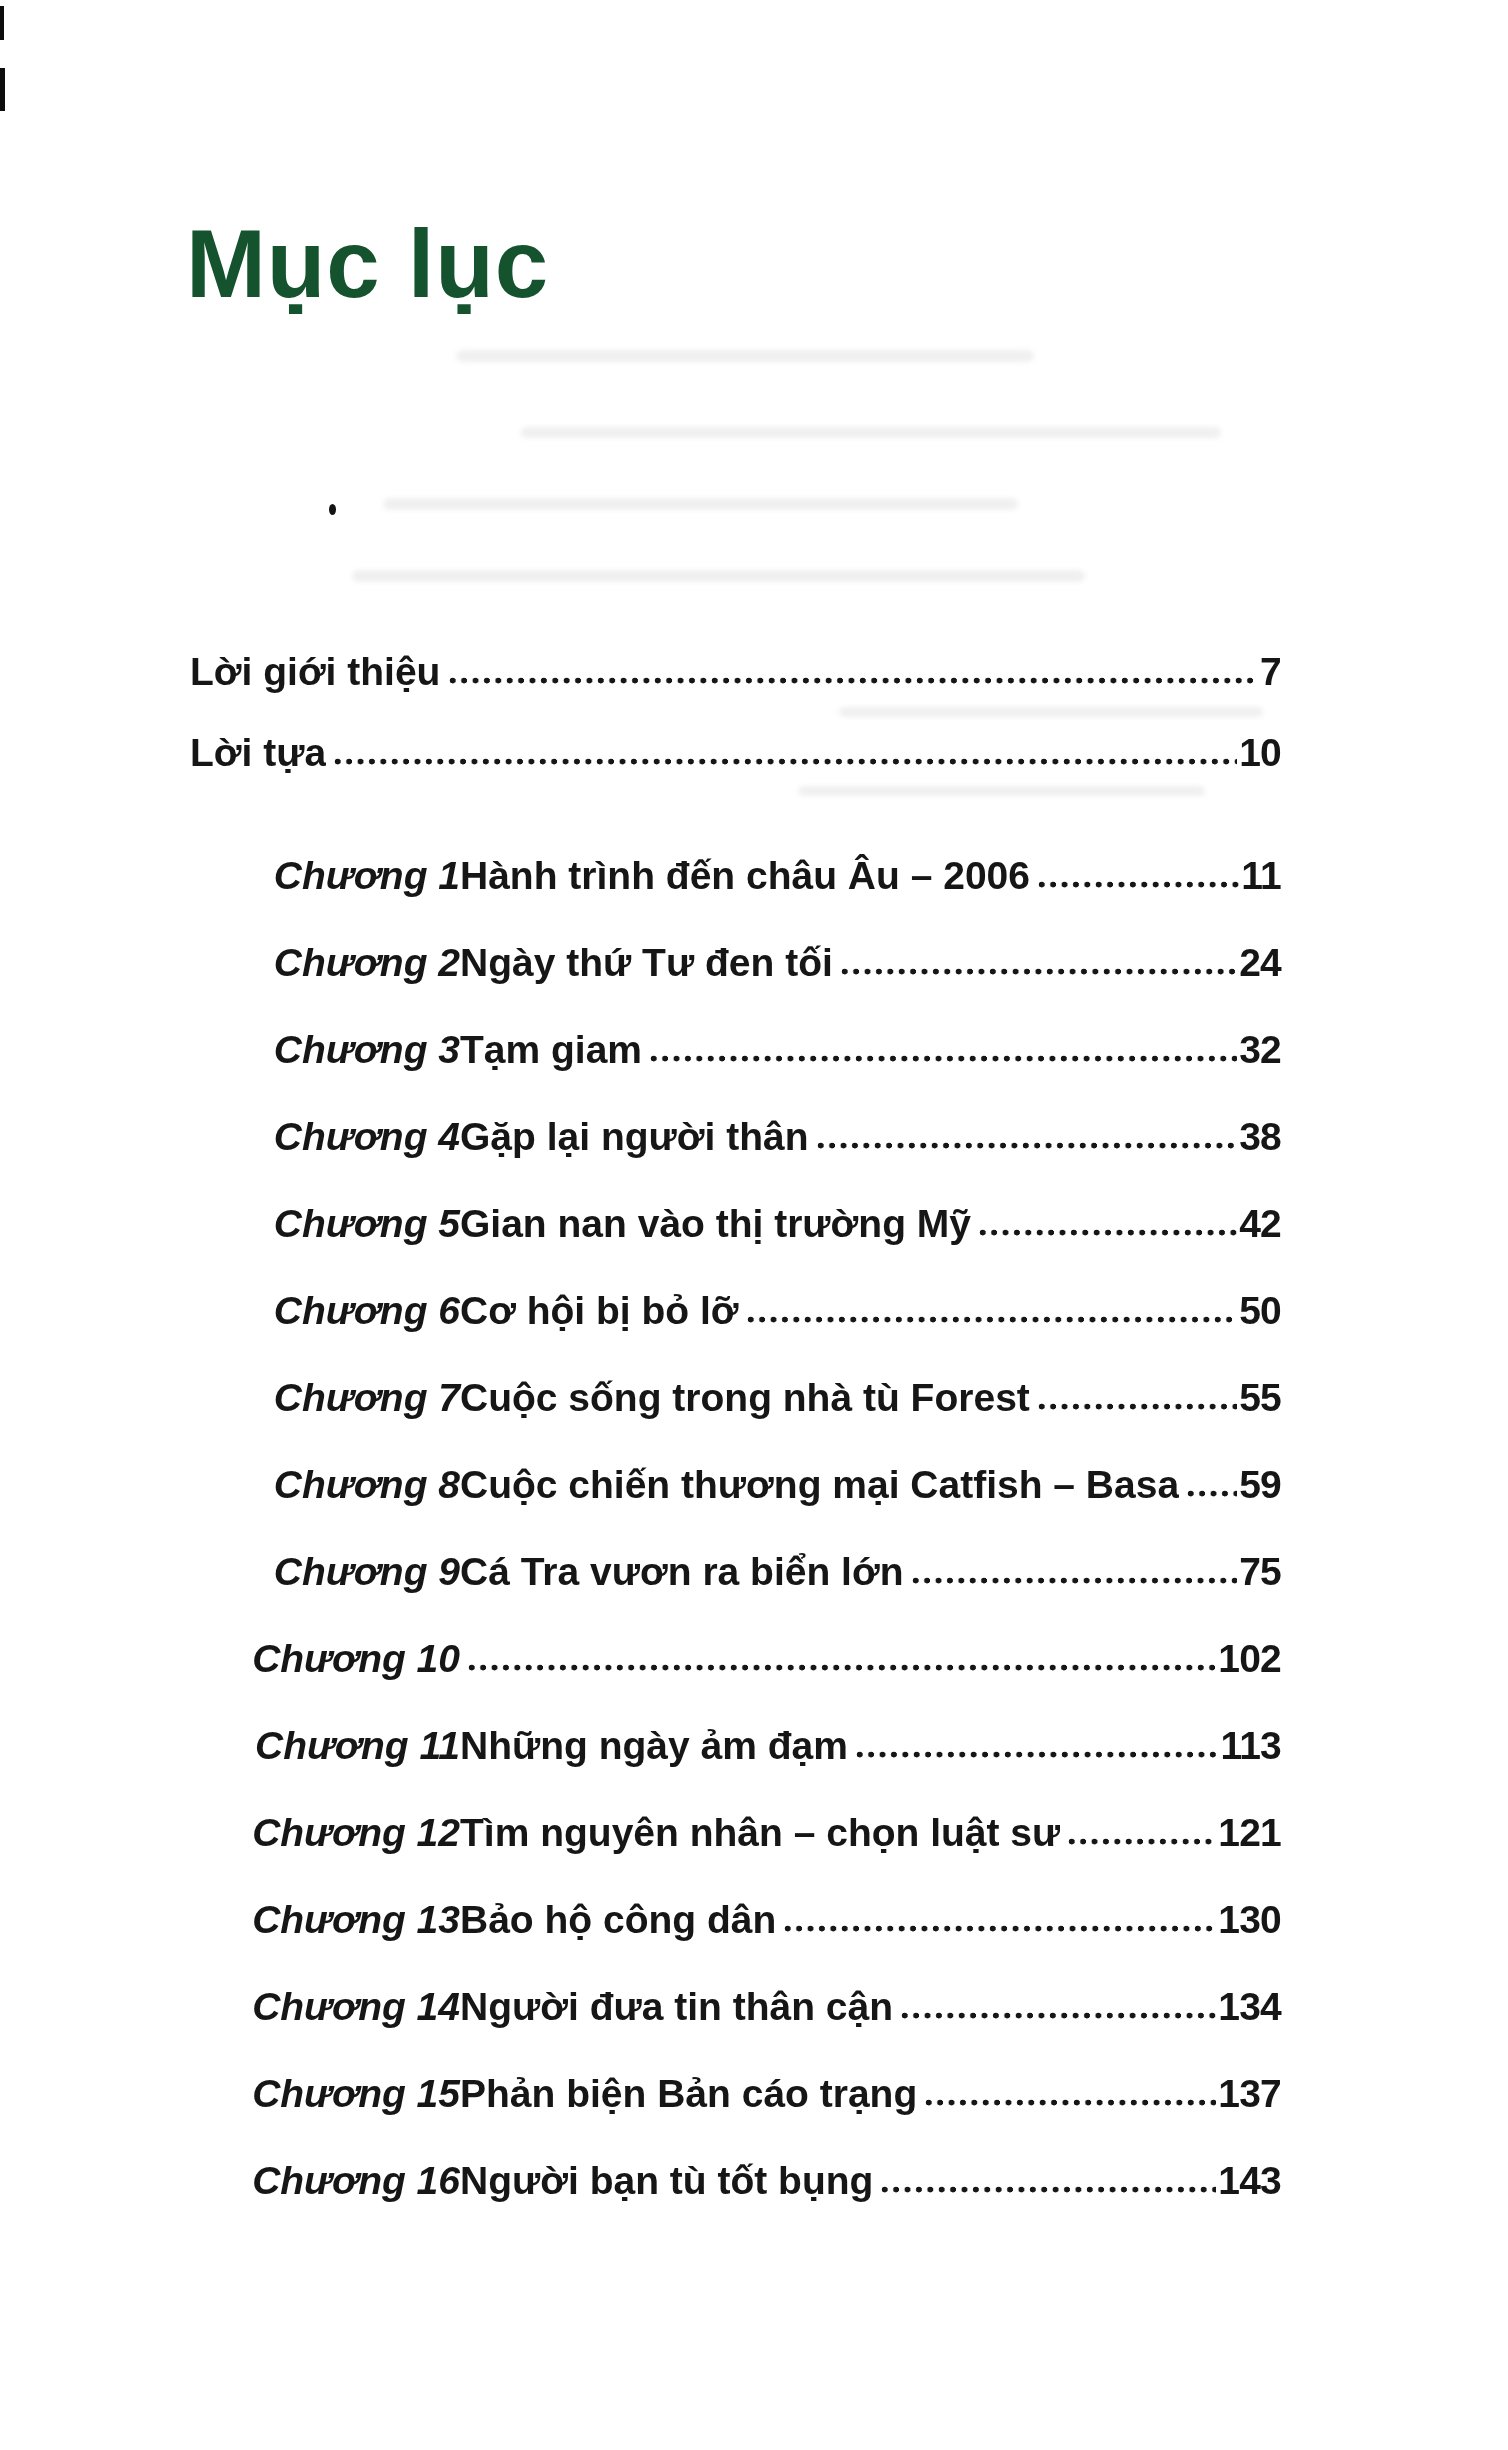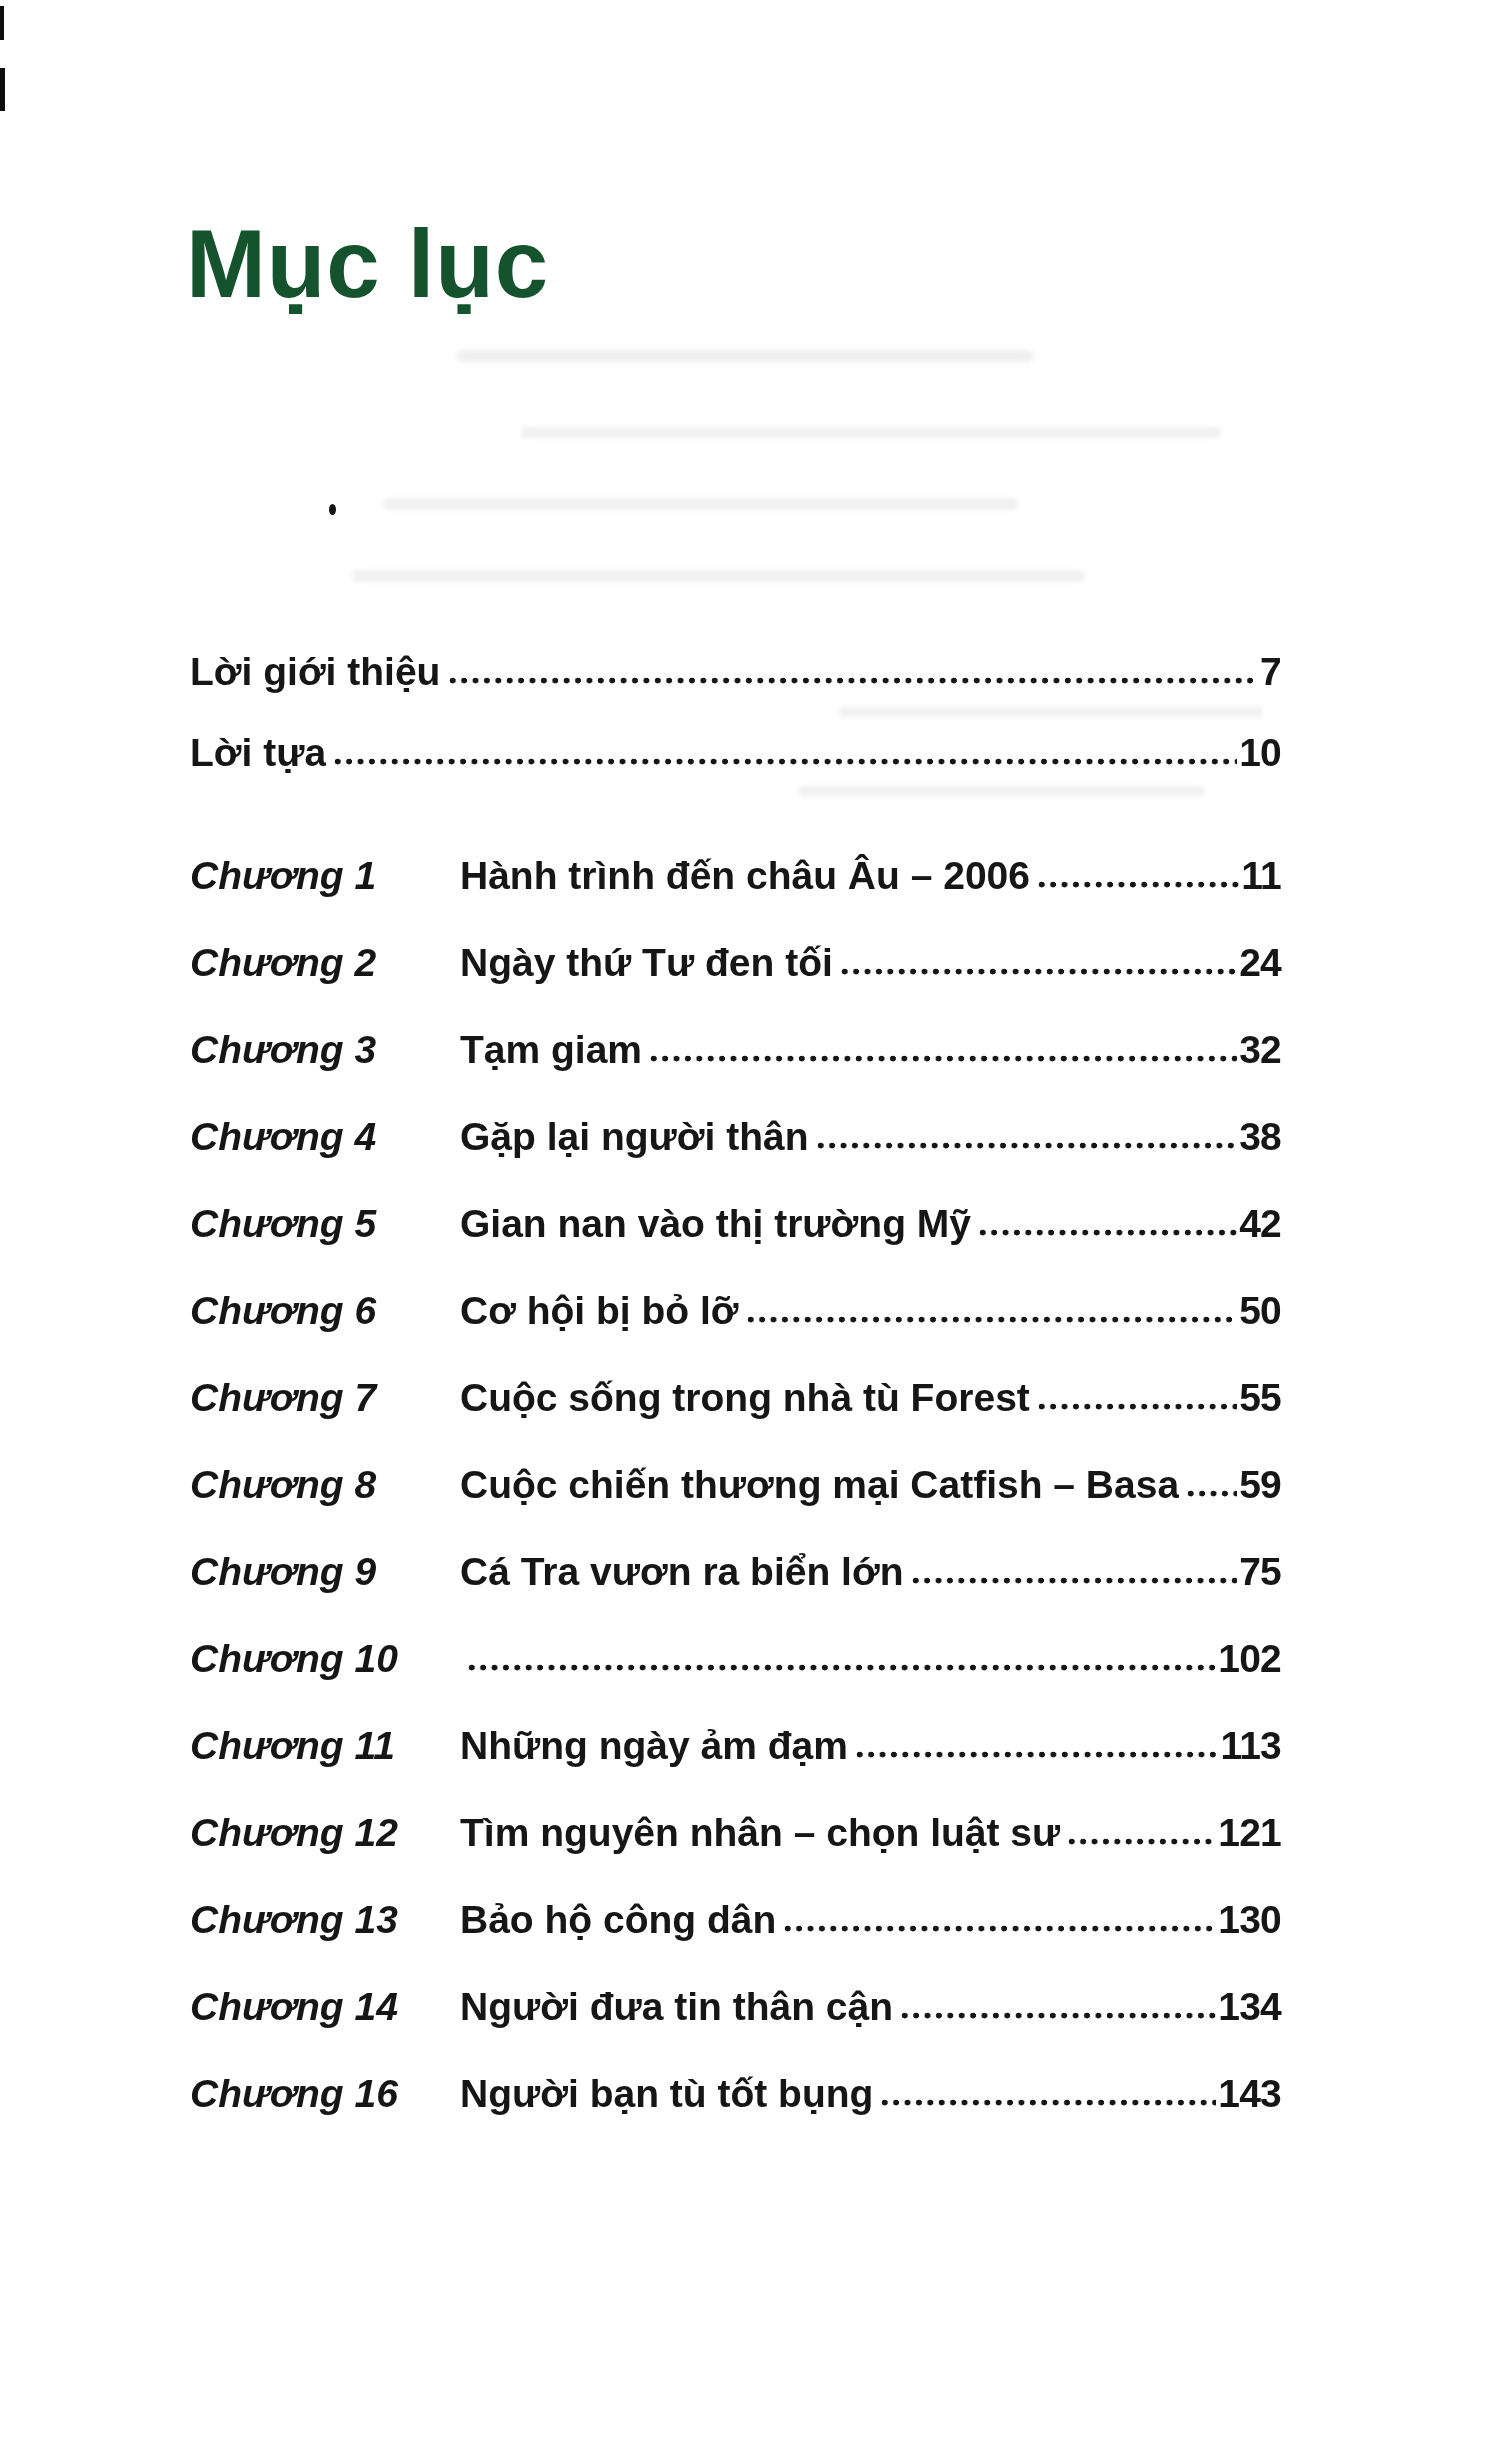--- a/index.html
+++ b/index.html
@@ -36,20 +36,21 @@
     width: 1091px;
   }
   .toc-chapters .row { height: 87px; }
   .row {
     display: flex;
     align-items: flex-start;
     font-size: 39px;
     line-height: 47px;
     font-weight: 700;
     color: #161616;
+    text-align: right;
   }
   .ch-label {
     flex: none;
     width: 270px;
     white-space: nowrap;
     font-style: italic;
   }
   .entry-title {
     flex: none;
     white-space: nowrap;
@@ -204,20 +205,26 @@
       <span class="leader"></span>
       <span class="page-num">130</span>
     </div>
     <div class="row">
       <span class="ch-label">Chương 14</span>
       <span class="entry-title">Người đưa tin thân cận</span>
       <span class="leader"></span>
       <span class="page-num">134</span>
     </div>
     <div class="row">
+      <span class="ch-label">Chương 15</span>
+      <span class="entry-title">Phản biện Bản cáo trạng</span>
+      <span class="leader"></span>
+      <span class="page-num">137</span>
+    </div>
+    <div class="row">
       <span class="ch-label">Chương 16</span>
       <span class="entry-title">Người bạn tù tốt bụng</span>
       <span class="leader"></span>
       <span class="page-num">143</span>
     </div>
   </div>
 
 </div>
 
 

